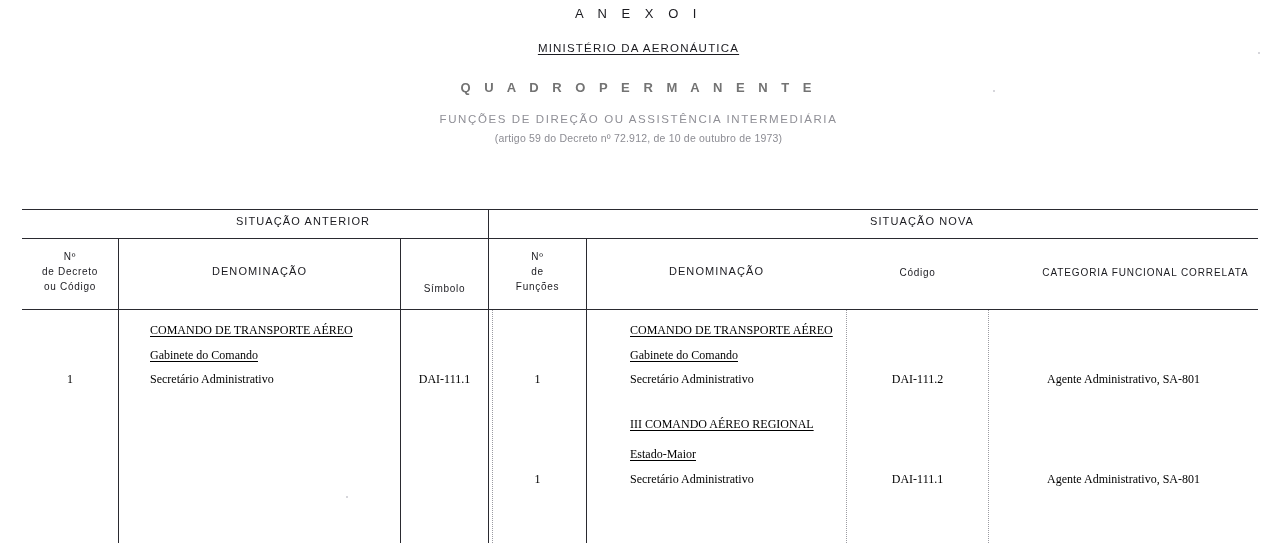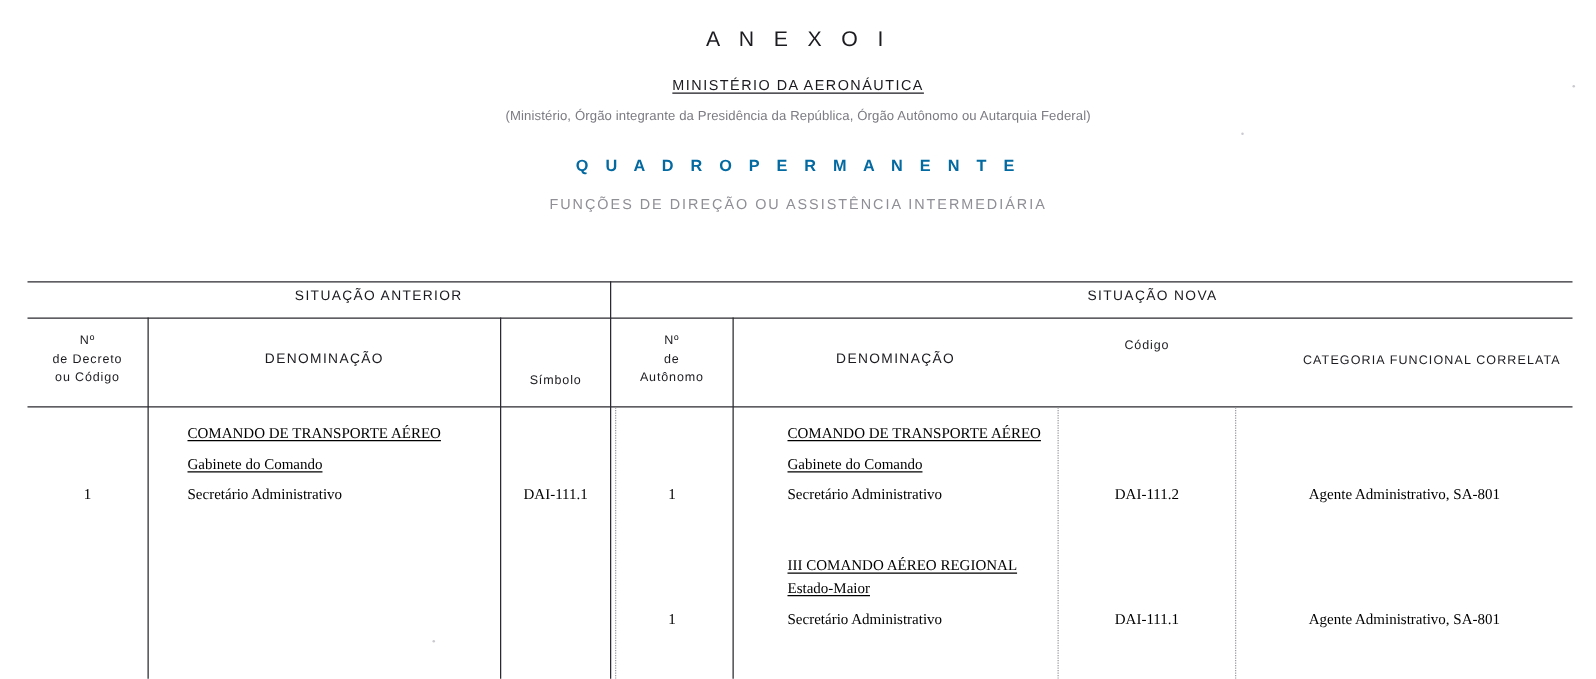--- a/index.html
+++ b/index.html
@@ -21,22 +21,22 @@
     width: 1277px;
     height: 543px;
   }
 
   
   .hdr {
     text-align: center;
     width: 100%;
   }
   .anexo {
-    margin-top: 22px;
-    font-size: 17px;
+    margin-top: 6px;
+    font-size: 13px;
     letter-spacing: 5.5px;
     color: #1b1b20;
   }
   .ministerio {
     margin-top: 21px;
     font-size: 11.5px;
     letter-spacing: 1.2px;
     text-decoration: underline;
     text-underline-offset: 2px;
     color: #1b1b20;
@@ -45,21 +45,21 @@
     margin-top: 12px;
     font-size: 10.5px;
     letter-spacing: 0.1px;
     color: #7b7b82;
   }
   .quadro {
     margin-top: 26px;
     font-size: 13px;
     font-weight: bold;
     letter-spacing: 5px;
-    color: #0369a1;
+    color: #737373;
   }
   .funcoes {
     margin-top: 18px;
     font-size: 11.5px;
     letter-spacing: 1.6px;
     color: #8f8f96;
   }
   .grupo {
     margin-top: 7px;
     font-size: 11px;
@@ -161,23 +161,23 @@
   }
 </style>
 </head>
 <body>
 
 <div class="page">
 
   <div class="hdr">
     <div class="anexo">A N E X O   I</div>
     <div class="ministerio">MINISTÉRIO DA AERONÁUTICA</div>
-    <div class="subminist">(Ministério, Órgão integrante da Presidência da República, Órgão Autônomo ou Autarquia Federal)</div>
     <div class="quadro">Q U A D R O    P E R M A N E N T E</div>
     <div class="funcoes">FUNÇÕES  DE  DIREÇÃO  OU  ASSISTÊNCIA  INTERMEDIÁRIA</div>
+    <div class="artigo">(artigo 59 do Decreto nº 72.912, de 10 de outubro de 1973)</div>
   </div>
 
   <div class="speck" style="left:1258px; top:46px;"></div>
   <div class="speck" style="left:993px; top:84px;"></div>
   <div class="speck" style="left:346px; top:490px;"></div>
 
   <div class="tbl-wrap">
 
     <div class="hline-top"></div>
     <div class="hline-mid"></div>
@@ -201,43 +201,43 @@
       <div>ou Código</div>
     </div>
 
     <div class="colhdr" style="left:97px; width:281px; top:55px; font-size:11px; letter-spacing:1.1px;">DENOMINAÇÃO</div>
 
     <div class="colhdr" style="left:379px; width:87px; top:72px;">Símbolo</div>
 
     <div class="colhdr" style="left:467px; width:97px; top:40px;">
       <div>Nº</div>
       <div>de</div>
-      <div>Autônomo</div>
+      <div>Funções</div>
     </div>
 
     <div class="colhdr" style="left:565px; width:259px; top:55px; font-size:11px; letter-spacing:1.1px;">DENOMINAÇÃO</div>
 
-    <div class="colhdr" style="left:825px; width:141px; top:44px;">Código</div>
+    <div class="colhdr" style="left:825px; width:141px; top:56px;">Código</div>
 
     <div class="colhdr" style="left:989px; width:269px; top:56px; letter-spacing:0.9px;">CATEGORIA FUNCIONAL CORRELATA</div>
 
     <div class="cell mono-ish u" style="left:128px; top:114px;">COMANDO DE TRANSPORTE AÉREO</div>
     <div class="cell mono-ish u" style="left:128px; top:139px;">Gabinete do Comando</div>
     <div class="cell mono-ish" style="left:128px; top:163px;">Secretário Administrativo</div>
     <div class="cell mono-ish ctr" style="left:0px; width:96px; top:163px;">1</div>
     <div class="cell mono-ish ctr" style="left:379px; width:87px; top:163px;">DAI-111.1</div>
 
     <div class="cell mono-ish ctr" style="left:467px; width:97px; top:163px;">1</div>
     <div class="cell mono-ish u" style="left:608px; top:114px;">COMANDO DE TRANSPORTE AÉREO</div>
     <div class="cell mono-ish u" style="left:608px; top:139px;">Gabinete do Comando</div>
     <div class="cell mono-ish" style="left:608px; top:163px;">Secretário Administrativo</div>
     <div class="cell mono-ish ctr" style="left:825px; width:141px; top:163px;">DAI-111.2</div>
     <div class="cell mono-ish ctr" style="left:967px; width:269px; top:163px;">Agente Administrativo, SA-801</div>
 
-    <div class="cell mono-ish u" style="left:608px; top:220px;">III COMANDO AÉREO REGIONAL</div>
+    <div class="cell mono-ish u" style="left:608px; top:208px;">III COMANDO AÉREO REGIONAL</div>
     <div class="cell mono-ish u" style="left:608px; top:238px;">Estado-Maior</div>
     <div class="cell mono-ish" style="left:608px; top:263px;">Secretário Administrativo</div>
     <div class="cell mono-ish ctr" style="left:467px; width:97px; top:263px;">1</div>
     <div class="cell mono-ish ctr" style="left:825px; width:141px; top:263px;">DAI-111.1</div>
     <div class="cell mono-ish ctr" style="left:967px; width:269px; top:263px;">Agente Administrativo, SA-801</div>
 
   </div>
 </div>
 
 </body></html>

